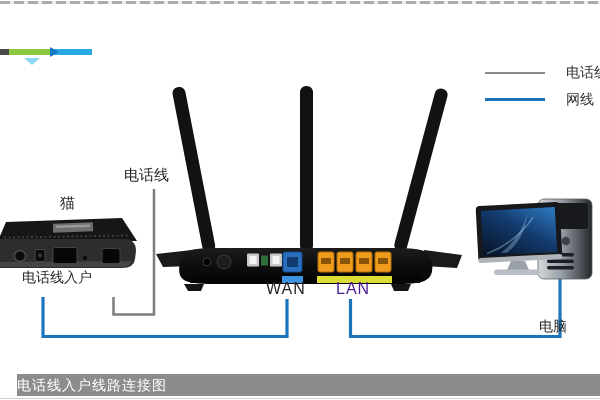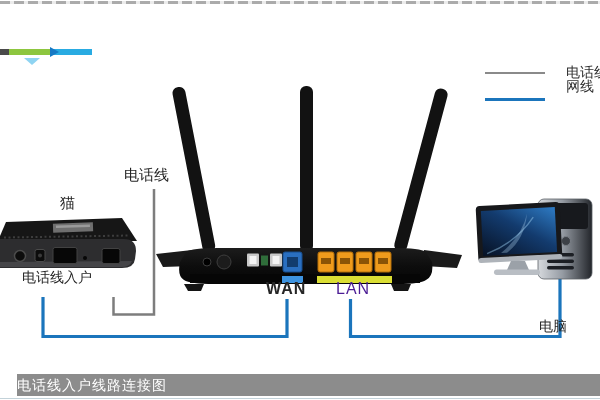--- a/index.html
+++ b/index.html
@@ -23,28 +23,28 @@
   .arrow-head{position:absolute;left:50px;top:-2px;width:0;height:0;
     border-left:9px solid #1779c4;border-top:5px solid transparent;border-bottom:5px solid transparent;}
   .down-chevron{position:absolute;left:24px;top:9px;width:0;height:0;
     border-top:7px solid #8fd4f2;border-left:8px solid transparent;border-right:8px solid transparent;}
   
   .legend-line{width:60px;}
   .legend-line-phone{left:485px;top:72px;height:2px;background:#8a8a8a;}
   .legend-line-net{left:485px;top:98px;height:3px;background:#1b75bc;}
   .legend-label{font-size:14px;color:#2e2e2e;white-space:nowrap;}
   .legend-label-phone{left:566px;top:64px;}
-  .legend-label-net{left:566px;top:78px;}
+  .legend-label-net{left:566px;top:91px;}
   
   .lbl{color:#1f1f1f;white-space:nowrap;}
   .phone-line-lbl{left:124px;top:166px;font-size:15px;}
   .modem-lbl{left:60px;top:194px;font-size:15px;}
   .nic-port-lbl{left:22px;top:269px;font-size:14px;}
   .tel-port-lbl{left:93px;top:269px;font-size:14px;}
-  .wan-lbl{left:266px;top:280px;font-size:16px;color:#262626;letter-spacing:1px;font-weight:bold;}
+  .wan-lbl{left:266px;top:280px;font-size:16px;color:#262626;letter-spacing:1px;}
   .lan-lbl{left:336px;top:280px;font-size:16px;color:#4c1d95;letter-spacing:1px;}
   .pc-lbl{left:539px;top:281px;font-size:14px;margin-top:37px;}
   
   .art{left:0;top:0;width:600px;height:400px;pointer-events:none;}
   
   .footer-bar{left:0;top:374px;width:600px;height:22px;background:#8c8c8c;
     text-align:left;line-height:22px;font-size:14px;color:#ffffff;letter-spacing:1px;margin-left:17px;}
   .bottom-line{left:0;top:398px;width:600px;height:1px;background:#c3d2d9;}
 </style>
 </head>

